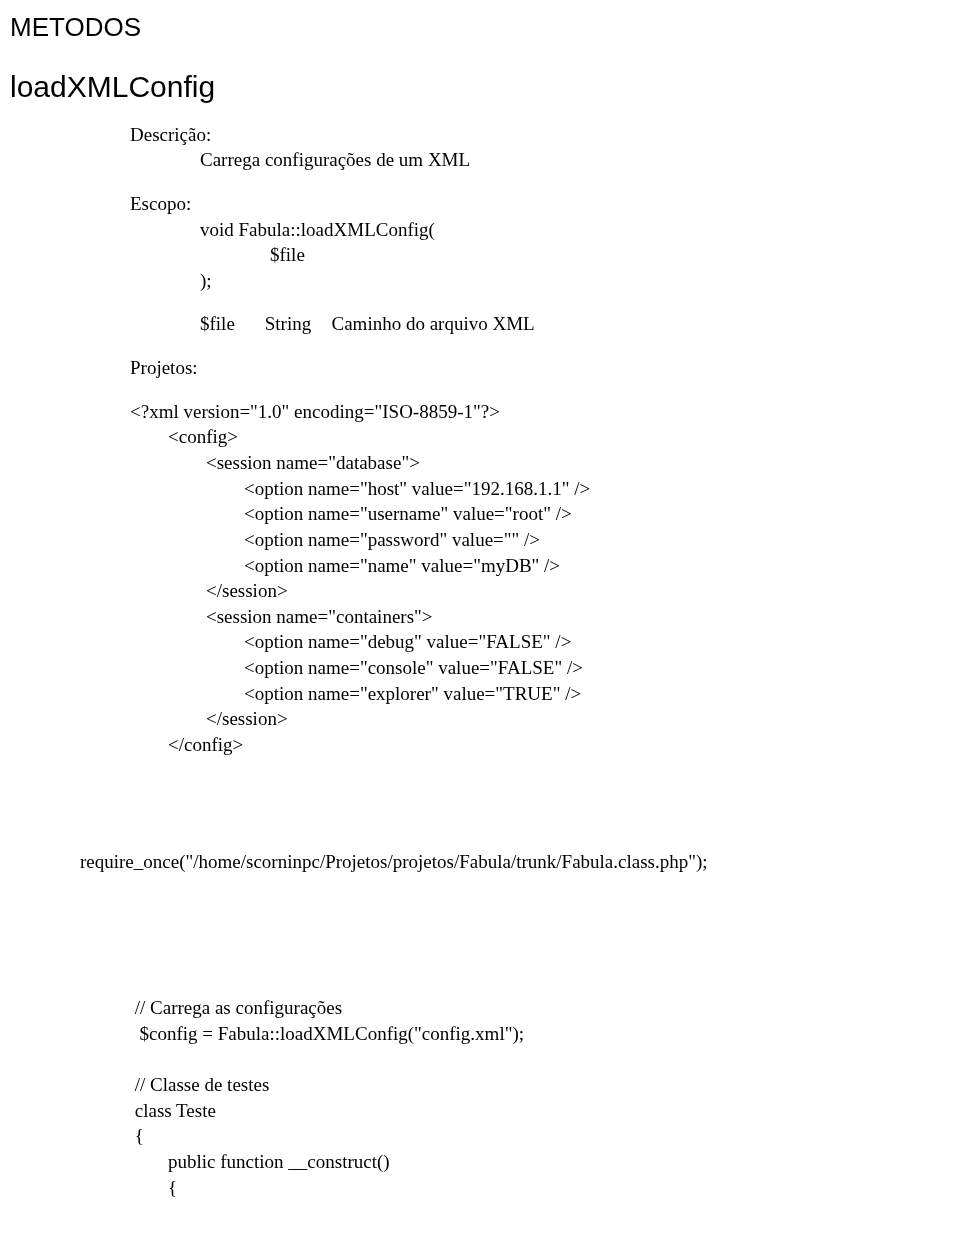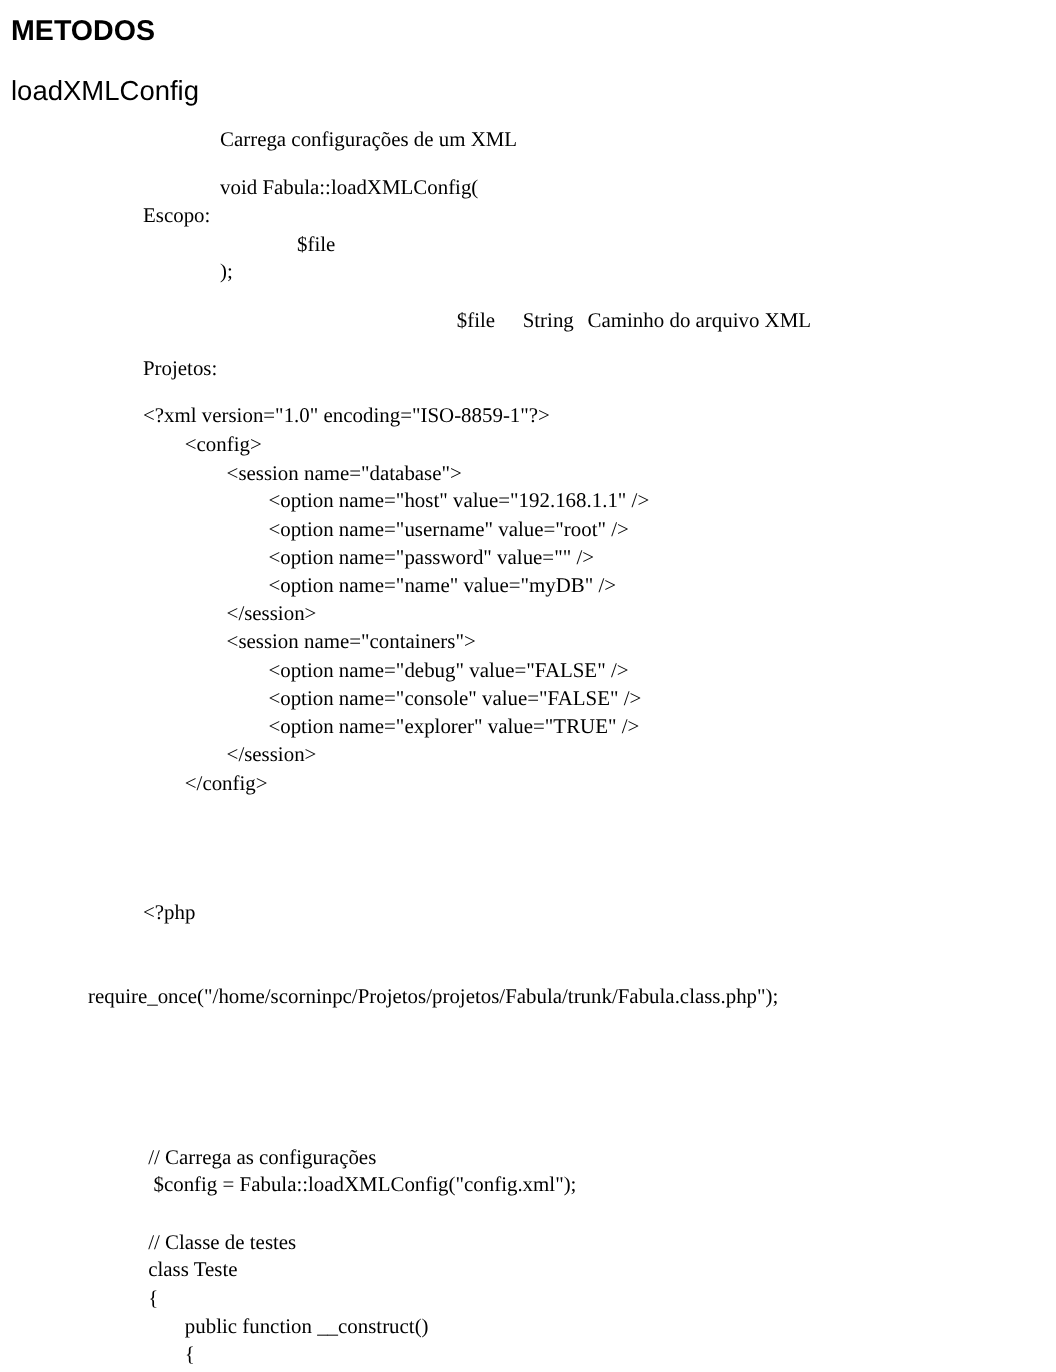--- a/index.html
+++ b/index.html
@@ -8,46 +8,45 @@
     line-height: 1.35;
     color: #000;
     background: #fff;
     margin: 0;
     padding: 10px 20px 40px 10px;
     width: 960px;
     box-sizing: border-box;
   }
   h1 {
     font-family: "Liberation Sans", Arial, Helvetica, sans-serif;
-    font-weight: bold;
+    font-weight: normal;
     font-size: 26px;
     margin: 0 0 22px 0;
   }
   h2 {
     font-family: "Liberation Sans", Arial, Helvetica, sans-serif;
     font-weight: normal;
-    font-size: 25px;
+    font-size: 30px;
     margin: 0 0 14px 0;
   }
   .section {
     margin-left: 120px;
     margin-bottom: 18px;
   }
   .label {
     margin: 0;
   }
   .body-indent {
     margin-left: 70px;
   }
   .body-indent2 {
     margin-left: 140px;
   }
   .param-row {
     margin-left: 70px;
-    text-align: center;
   }
   .param-row span:first-child {
     display: inline-block;
     width: 60px;
   }
   .param-row span:nth-child(2) {
     display: inline-block;
     width: 62px;
   }
   .code-block {
@@ -65,26 +64,27 @@
   }
 </style>
 </head>
 <body>
 
 <h1>METODOS</h1>
 
 <h2>loadXMLConfig</h2>
 
 <div class="section">
+  <p class="label">Descrição:</p>
   <p class="label body-indent">Carrega configurações de um XML</p>
 </div>
 
 <div class="section">
+  <p class="label">Escopo:</p>
   <p class="label body-indent">void Fabula::loadXMLConfig(</p>
-  <p class="label">Escopo:</p>
   <p class="label body-indent2">$file</p>
   <p class="label body-indent">);</p>
 </div>
 
 <div class="section">
   <p class="label param-row">
     <span>$file</span>
     <span>String</span>
     <span>Caminho do arquivo XML</span>
   </p>
@@ -105,21 +105,20 @@
                 &lt;session name="containers"&gt;
                         &lt;option name="debug" value="FALSE" /&gt;
                         &lt;option name="console" value="FALSE" /&gt;
                         &lt;option name="explorer" value="TRUE" /&gt;
                 &lt;/session&gt;
         &lt;/config&gt;</div>
 
 <div style="height:40px"></div>
 
 <div class="code-block">
-  <div class="php-block">&lt;?php</div>
   <div class="php-block" style="margin-left:-50px">require_once("/home/scorninpc/Projetos/projetos/Fabula/trunk/Fabula.class.php");</div>
   <div style="height:18px"></div>
   <div class="php-block"> // Carrega as configurações
   $config = Fabula::loadXMLConfig("config.xml");
 
  // Classe de testes
  class Teste
  {
         public function __construct()
         {</div>

